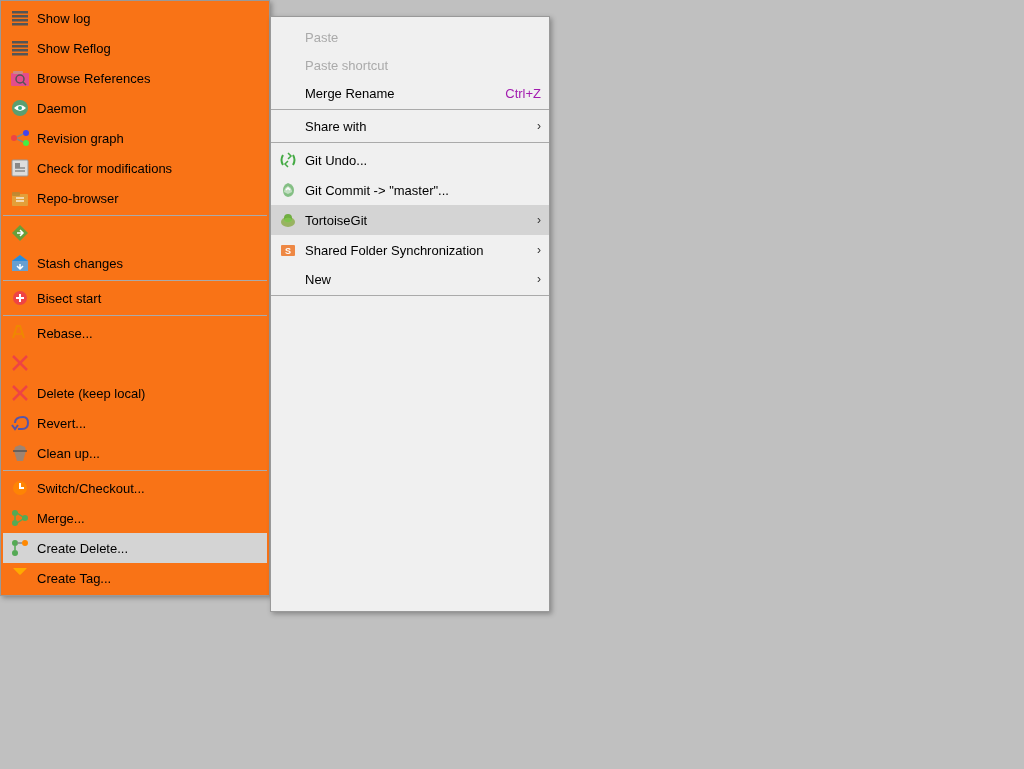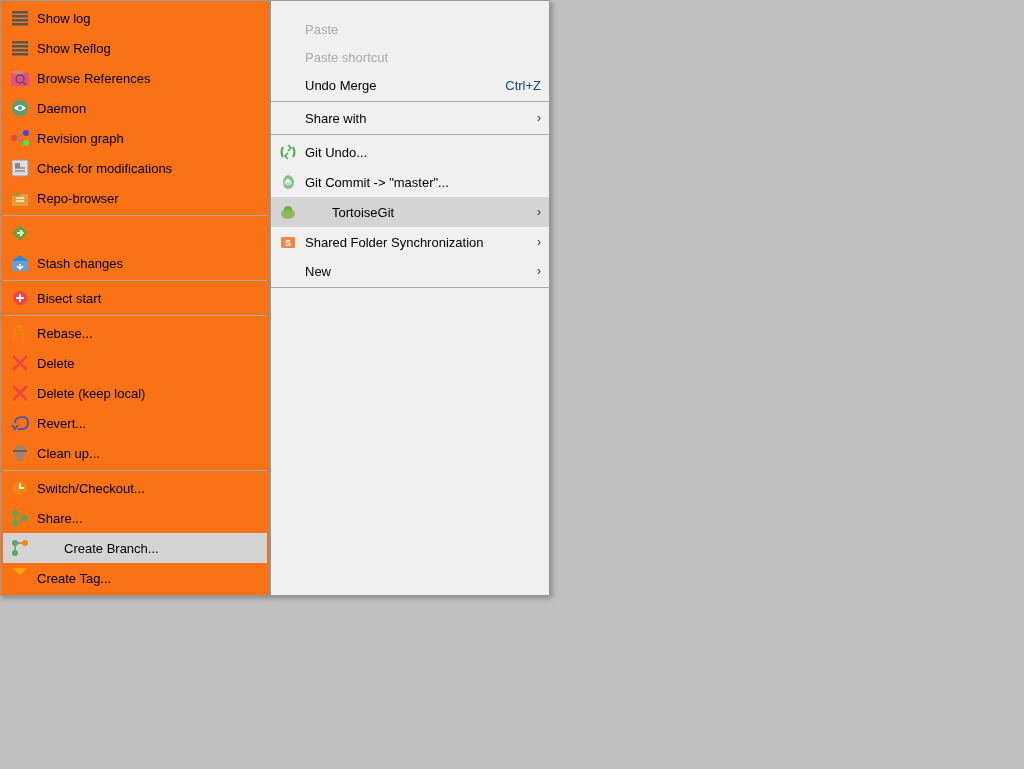--- a/index.html
+++ b/index.html
@@ -36,41 +36,40 @@
       display: flex;
       align-items: center;
       padding: 4px 8px 4px 6px;
       cursor: pointer;
       white-space: nowrap;
       min-height: 28px;
     }
 
     .menu-item:hover, .menu-item.active {
       background: #d4d4d4;
-      gap: 27px;
     }
 
     .menu-item .icon {
       width: 22px;
       height: 22px;
       margin-right: 6px;
       display: flex;
       align-items: center;
       justify-content: center;
       flex-shrink: 0;
       font-size: 16px;
     }
 
     .menu-item .label {
       flex: 1;
     }
 
     .menu-item .shortcut {
       margin-left: 30px;
-      color: #0c4a6e;
+      color: #a21caf;
     }
 
     .menu-item .arrow {
       margin-left: 10px;
       color: #333;
       font-size: 12px;
     }
 
     .menu-divider {
       border: none;
@@ -86,23 +85,23 @@
     .icon svg {
       width: 20px;
       height: 20px;
     }
 
     .second-menu {
       background: #f0f0f0;
       border: 1px solid #999;
       min-width: 280px;
       box-shadow: 2px 2px 5px rgba(0,0,0,0.3);
-      padding: 14px 0;
+      padding: 6px 0;
       position: relative;
-      top: 0;
+      top: 16px;
     }
   </style>
 </head>
 <body>
 
 <div class="context-menu-container">
 
   <div class="context-menu" id="left-menu">
   <div class="menu-item">
         <span class="icon">
@@ -221,21 +220,20 @@
         </span>
         <span class="label">Rebase...</span>
       </div>
       <div class="menu-item">
         <span class="icon">
           <svg viewBox="0 0 20 20">
             <line x1="3" y1="3" x2="17" y2="17" stroke="#e44" stroke-width="2.5"></line>
             <line x1="17" y1="3" x2="3" y2="17" stroke="#e44" stroke-width="2.5"></line>
           </svg>
         </span>
-        <span class="label">Delete</span>
       </div>
       <div class="menu-item">
         <span class="icon">
           <svg viewBox="0 0 20 20">
             <line x1="3" y1="3" x2="17" y2="17" stroke="#e44" stroke-width="2.5"></line>
             <line x1="17" y1="3" x2="3" y2="17" stroke="#e44" stroke-width="2.5"></line>
           </svg>
         </span>
         <span class="label">Delete (keep local)</span>
       </div>
@@ -271,33 +269,33 @@
         <span class="icon">
           <svg viewBox="0 0 20 20">
             <circle cx="5" cy="5" r="3" fill="#5a5"></circle>
             <circle cx="5" cy="15" r="3" fill="#5a5"></circle>
             <circle cx="15" cy="10" r="3" fill="#5a5"></circle>
             <line x1="5" y1="8" x2="5" y2="12" stroke="#5a5" stroke-width="1.5"></line>
             <line x1="7" y1="5" x2="13" y2="9" stroke="#5a5" stroke-width="1.5"></line>
             <line x1="7" y1="15" x2="13" y2="11" stroke="#5a5" stroke-width="1.5"></line>
           </svg>
         </span>
-        <span class="label">Share...</span>
+        <span class="label">Merge...</span>
       </div>
       <div class="menu-item active">
         <span class="icon">
           <svg viewBox="0 0 20 20">
             <circle cx="5" cy="5" r="3" fill="#5a5"></circle>
             <circle cx="15" cy="5" r="3" fill="#f80"></circle>
             <circle cx="5" cy="15" r="3" fill="#5a5"></circle>
             <line x1="5" y1="8" x2="5" y2="12" stroke="#5a5" stroke-width="1.5"></line>
             <line x1="7" y1="5" x2="12" y2="5" stroke="#888" stroke-width="1.5"></line>
           </svg>
         </span>
-        <span class="label">Create Branch...</span>
+        <span class="label">Create Delete...</span>
       </div>
       <div class="menu-item">
         <span class="icon">
           <svg viewBox="0 0 20 20">
             <rect x="2" y="2" width="10" height="10" rx="1" fill="#fa0" transform="rotate(45 10 10) translate(-4,-4)"></rect>
           </svg>
         </span>
         <span class="label">Create Tag...</span>
       </div>
     </div>
@@ -306,21 +304,21 @@
   <div class="menu-item disabled">
         <span style="width: 28px; display: inline-block;"></span>
         <span class="label">Paste</span>
       </div>
       <div class="menu-item disabled">
         <span style="width: 28px; display: inline-block;"></span>
         <span class="label">Paste shortcut</span>
       </div>
       <div class="menu-item">
         <span style="width: 28px; display: inline-block;"></span>
-        <span class="label">Undo Merge</span>
+        <span class="label">Merge Rename</span>
         <span class="shortcut">Ctrl+Z</span>
       </div>
       <hr class="menu-divider">
       <div class="menu-item">
         <span style="width: 28px; display: inline-block;"></span>
         <span class="label">Share with</span>
         <span class="arrow">›</span>
       </div>
       <hr class="menu-divider">
       <div class="menu-item">

